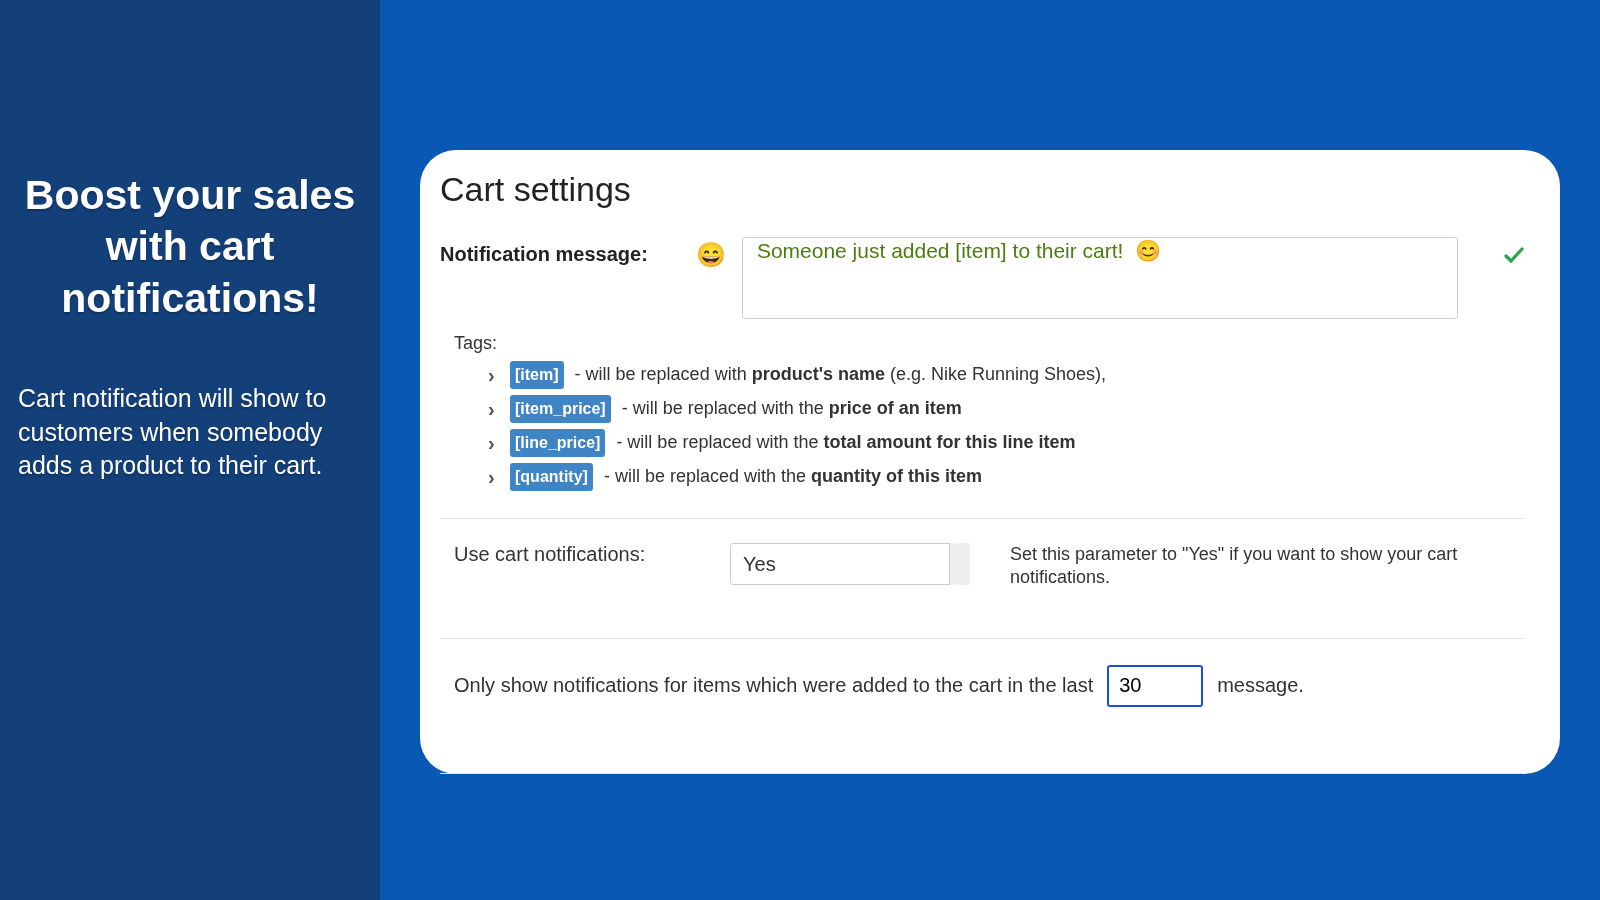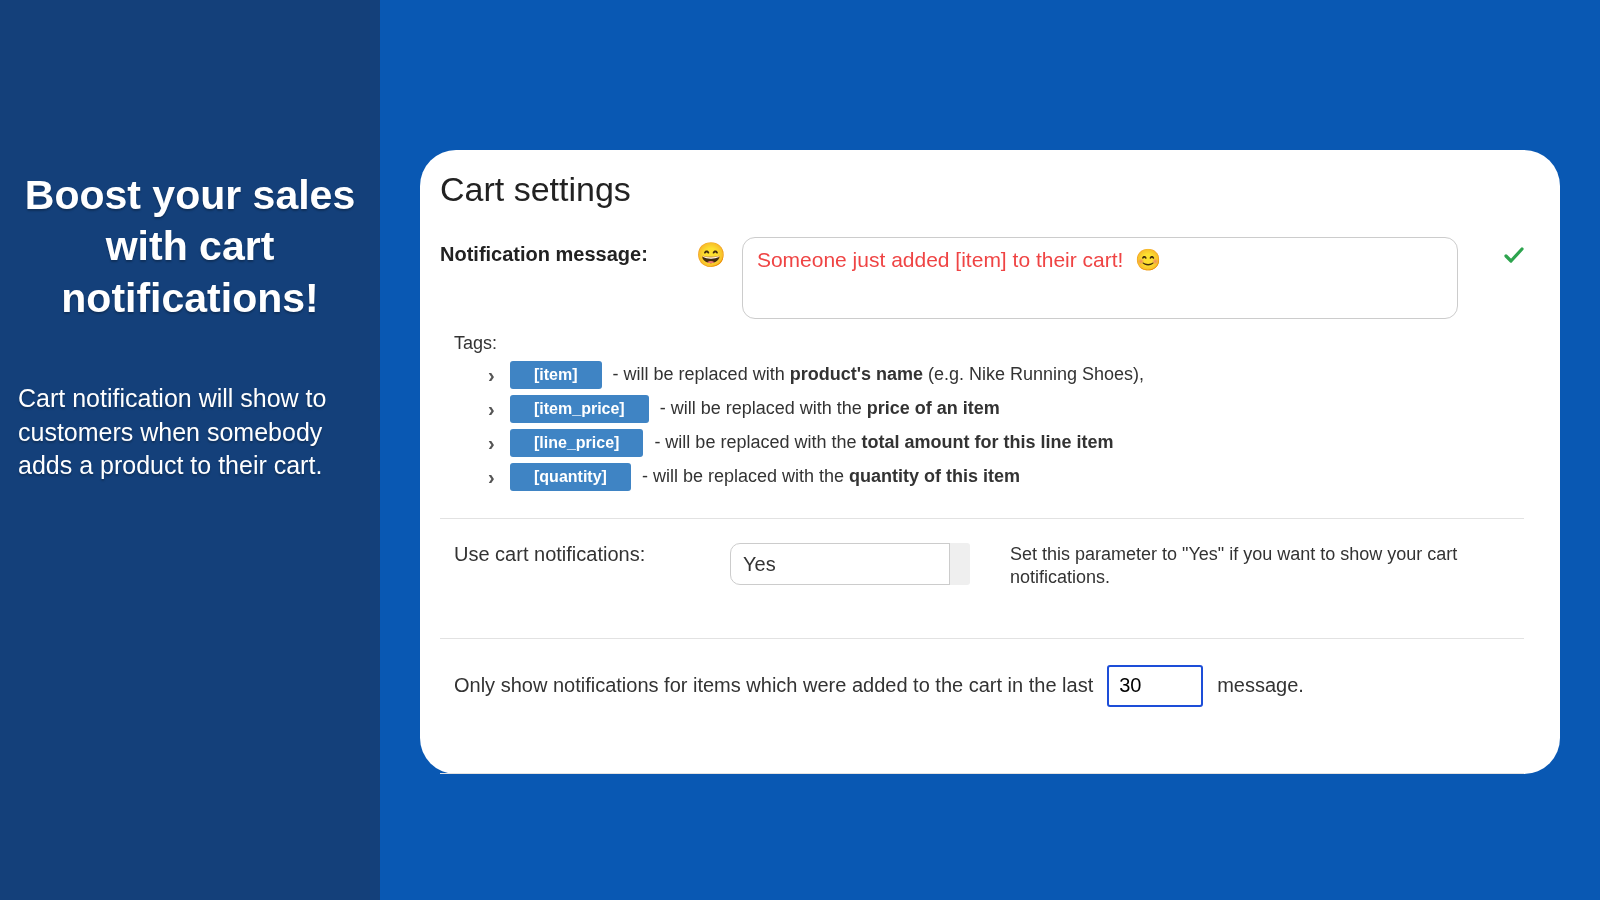--- a/index.html
+++ b/index.html
@@ -69,25 +69,25 @@
   }
   .emoji-picker {
     font-size: 24px;
     padding-top: 4px;
     cursor: pointer;
   }
   .notif-input {
     flex: 1;
     height: 82px;
     border: 1px solid #ccc;
-    border-radius: 13px;
-    padding: 10px 14px;
+    border-radius: 3px;
+    padding: 1px 14px;
     font-size: 21px;
     font-family: inherit;
-    color: #ef4444;
+    color: #4d7c0f;
     resize: none;
   }
   .notif-content { white-space: nowrap; }
   .check-icon {
     color: #2da44e;
     font-size: 22px;
     padding-top: 8px;
     padding-left: 30px;
     font-weight: bold;
   }
@@ -112,21 +112,21 @@
     font-size: 20px;
     font-weight: 700;
     color: #555;
   }
   .tag-chip {
     display: inline-block;
     background: #3f84c4;
     color: #fff;
     font-weight: 700;
     font-size: 16px;
-    padding: 2px 24px;
+    padding: 2px 5px;
     border-radius: 3px;
     margin-right: 6px;
   }
   hr.sep {
     border: none;
     border-top: 1px solid #e2e2e2;
     margin: 24px 0 0 0;
   }
   .section-2 {
     display: flex;
@@ -137,21 +137,21 @@
   .section-2 .lbl {
     font-size: 20px;
     color: #333;
     width: 256px;
   }
   .select-wrap { position: relative; }
   select.use-cart {
     width: 240px;
     height: 42px;
     border: 1px solid #ccc;
-    border-radius: 10px;
+    border-radius: 3px;
     font-size: 20px;
     padding: 4px 12px;
     background: #fff;
     appearance: none;
     color: #333;
   }
   .select-wrap::after {
     content: "";
     position: absolute;
     right: 0; top: 0; bottom: 0;

